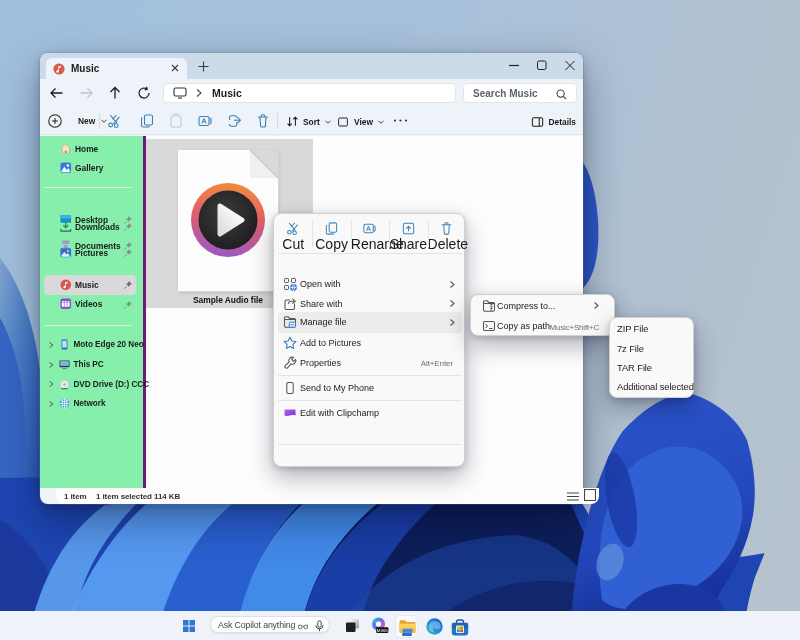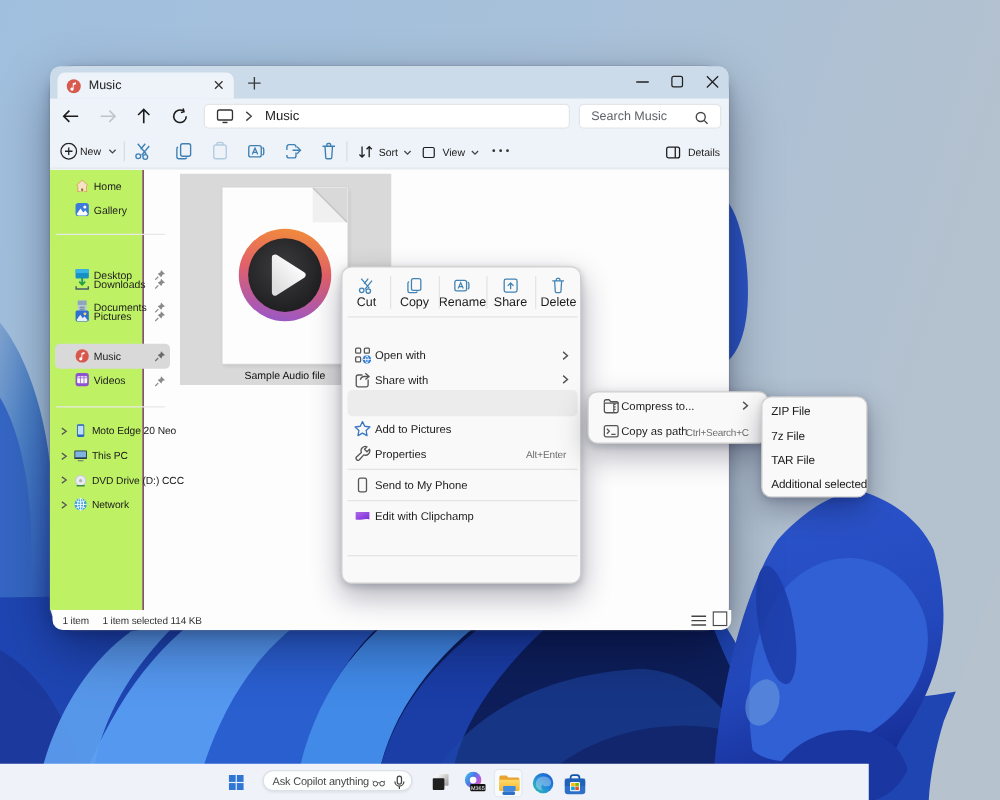--- a/index.html
+++ b/index.html
@@ -1,60 +1,60 @@
 <!DOCTYPE html>
 <html><head>
 <meta charset="utf-8">
 <style>
 *{margin:0;padding:0;box-sizing:border-box}
 html,body{width:800px;height:640px;overflow:hidden}
 body{font-family:"Liberation Sans",sans-serif;position:relative;font-size:12px;color:#1b1b1b}
 #wp{position:absolute;left:0;top:0}
-#win{position:absolute;left:40px;top:53px;width:543px;height:451px;border-radius:20px;
- background:#eef3f9;box-shadow:0 0 0 1px rgba(110,120,140,.28), 0 16px 42px rgba(0,0,22,.36), 0 3px 10px rgba(0,0,30,.2);}
+#win{position:absolute;left:40px;top:53px;width:543px;height:451px;border-radius:8px;
+ background:#eef3f9;box-shadow:0 0 0 1px rgba(110,120,140,.28), 0 16px 42px rgba(0,0,22,.36), 0 3px 10px rgba(0,0,30,.2);font-weight:bold;}
 #tabbar{position:absolute;left:0;top:0;width:543px;height:26px;background:#ccdbea;border-radius:8px 8px 0 0}
 #tab{position:absolute;left:6px;top:5px;width:141px;height:21px;background:#eef3f9;border-radius:6px 6px 0 0;display:flex;align-items:center}
 #tab .ticon{margin-left:7px}
 #tab .ttxt{margin-left:6px;font-size:10px;color:#1b1b1b}
 #tab .tx{position:absolute;right:8px;top:3px;font-size:11px;color:#444}
 #newtab{position:absolute;left:160px;top:4px;font-size:13px;color:#333}
 .capbtn{position:absolute;top:0;width:28px;height:25px;display:flex;align-items:center;justify-content:center}
 #addr{position:absolute;left:0;top:26px;width:543px;height:28px;background:#eef3f9;display:flex;align-items:center}
 #addrbox{position:relative;margin-left:12px;width:293px;height:20px;background:#fff;border:1px solid #e3e6e9;border-radius:4px;display:flex;align-items:center}
 #searchbox{position:relative;margin-left:7px;width:114px;height:20px;background:#fff;border:1px solid #e3e6e9;border-radius:4px;display:flex;align-items:center}
 #toolbar{position:absolute;left:0;top:54px;width:543px;height:28px;background:#eef3f9;border-bottom:1px solid #e4e7ea}
 #wbody{position:absolute;left:0;top:83px;width:543px;height:352px;background:#fdfdfe}
-#side{position:absolute;left:0;top:0;width:75px;height:352px;background:#bef264;border-right:1px solid #701a75}
+#side{position:absolute;left:0;top:0;width:106px;height:352px;background:#86efac;border-right:3px solid #701a75}
 #files{position:absolute;left:97px;top:0;right:0;height:352px}
 #side{z-index:2}
-#statusbar{position:absolute;left:2px;top:435px;width:543px;height:16px;background:#fdfdfe;border-radius:0 0 8px 8px;font-size:8px;letter-spacing:-0.1px;color:#333}
+#statusbar{position:absolute;left:16px;top:435px;width:543px;height:16px;background:#fdfdfe;border-radius:0 0 8px 8px;font-size:8px;letter-spacing:-0.1px;color:#333}
 .menu{position:absolute;background:#f9f9f9;border:1px solid #d0d0d0;border-radius:8px;
  box-shadow:0 10px 24px rgba(0,0,30,.3), 0 2px 6px rgba(0,0,30,.16);font-size:11.5px;color:#1b1b1b}
 .icell{position:absolute;top:5px;width:38.4px;height:30px;text-align:center}
 .icell svg{display:block;margin:2px auto 0}
-.icell span{font-size:10px}
+.icell span{font-size:14px}
 .isep{position:absolute;top:7px;width:1px;height:26px;background:#e4e4e4}
 .msep{position:absolute;left:4px;width:184px;height:1px;background:#e4e4e4}
 .mrow{position:absolute;left:4px;width:184px;height:19.5px}
 .mrow .mic{position:absolute;left:5px;top:2.5px}
 .mrow span{position:absolute;left:22px;top:4.5px;font-size:9px;white-space:nowrap}
 .mrow .sc{left:auto;right:9px;color:#6e6e6e;font-size:8px;top:6px;letter-spacing:-0.1px}
 .mrow .mchev{position:absolute;right:6px;top:5px}
 .mhl{position:absolute;left:4px;top:98px;width:184px;height:20.5px;background:#ececec;border-radius:4px}
 #sub1 .mrow{width:130px}
 #sub1 .mrow span{left:22px;font-size:9px}
 #sub1 .mrow span.sc{left:auto;right:5px;font-size:8px;letter-spacing:-0.2px;top:6px}
 .m2row{position:absolute;left:0;width:85px;height:19.5px;font-size:9.4px;letter-spacing:-0.1px;white-space:nowrap}
 .m2row{padding-left:7px;padding-top:4px}
 #tbsearch{position:absolute;left:210px;top:5px;width:120px;height:17px;background:#fdfefe;border:1px solid #dde1e6;border-radius:9px;box-shadow:0 1px 2px rgba(0,0,40,.08)}
 #tbsearch span{position:absolute;left:7px;top:3px;font-size:8.8px;color:#474747;letter-spacing:-0.15px}
 #expl{position:absolute;left:395px;top:4px;width:23px;height:23px;background:#f8fbfd;border:1px solid #e4e9ee;border-radius:4px}
 #expl svg{position:absolute;left:3px;top:3px}
 #eline{position:absolute;left:6px;bottom:1.5px;width:10px;height:2.5px;background:#2e70c8;border-radius:1.2px}
-#taskbar{position:absolute;left:0;top:611px;width:695px;height:29px;background:#eff3f9}
+#taskbar{position:absolute;left:0;top:611px;width:800px;height:29px;background:#eff3f9}
 .row{display:flex;align-items:center}
 .srow{position:absolute;left:4px;width:92px;height:19px;display:flex;align-items:center;font-size:8.4px}
 .srow svg{flex-shrink:0}
 .srow .sic{margin-left:16px}
 .srow span{margin-left:3.5px;white-space:nowrap}
 .srow .pin{position:absolute;right:3px;top:5px}
 .srow.sel{background:#d9d9d9;border-radius:4px;height:20px}
 .ssep{position:absolute;left:5px;width:87px;height:1px;background:#e8e8e8}
 .srow .chev{margin-left:3px}
 .srow .sic2{margin-left:4px}
@@ -192,21 +192,21 @@
           <path d="M7.3,7.3 L10,10" stroke="#444" stroke-width="1.1"></path>
         </svg>
     </div>
   </div>
   <div id="toolbar">
     <div class="row" style="position:absolute;left:8px;top:6px;height:16px">
       <svg width="14" height="14" viewBox="0 0 15 15">
           <circle cx="7.5" cy="7.5" r="6.7" fill="none" stroke="#222" stroke-width="1.1"></circle>
           <path d="M7.5,4.3 V10.7 M4.3,7.5 H10.7" stroke="#222" stroke-width="1.1"></path>
         </svg>
-      <span style="margin-left:2px;font-size:8.4px">New</span>
+      <span style="margin-left:16px;font-size:8.4px">New</span>
       <svg style="margin-left:5px" width="8" height="8" viewBox="0 0 8 8">
           <path d="M1.5,2.8 L4,5.3 L6.5,2.8" stroke="#444" stroke-width="1" fill="none"></path>
         </svg>
     </div>
     <div style="position:absolute;left:59px;top:6px;width:1px;height:16px;background:#d9dcdf"></div>
     <svg style="position:absolute;left:67px;top:6px" width="16" height="16" viewBox="0 0 16 16">
         <path d="M3.2,2 L10,10.2 M9.2,2 L5.6,6.4 M6.3,11.2 L12.4,3.8" stroke="#3e80b4" stroke-width="1.1" fill="none"></path>
         <circle cx="3.6" cy="12" r="1.9" fill="none" stroke="#3e80b4" stroke-width="1.1"></circle>
         <circle cx="9.2" cy="12.6" r="1.9" fill="none" stroke="#3e80b4" stroke-width="1.1"></circle>
       </svg>
@@ -489,20 +489,32 @@
         <path d="M11.5,6.5 V11 A1.5,1.5 0 0 1 10,12.5 H3.5 A1.5,1.5 0 0 1 2,11 V4.5 A1.5,1.5 0 0 1 3.5,3 H7" fill="none" stroke="#555" stroke-width="1.05"></path>
         <path d="M9.3,1.6 L12.2,4.2 L9.3,6.6" fill="none" stroke="#555" stroke-width="1.05"></path>
         <path d="M12,4.2 H8.5 C6.8,4.2 5.6,5.3 5.3,6.9" fill="none" stroke="#555" stroke-width="1.05"></path>
       </svg>
       <span>Share with</span>
       <svg class="mchev" width="8" height="9" viewBox="0 0 8 9">
         <path d="M2.5,1.5 L6,4.5 L2.5,7.5" stroke="#555" stroke-width="1.1" fill="none"></path>
       </svg>
     </div>
   <div class="mhl"></div>
+  <div class="mrow" style="top:98.5px">
+      <svg class="mic" width="14" height="14" viewBox="0 0 14 14">
+        <path d="M1.5,4 V3 A1.2,1.2 0 0 1 2.7,1.8 H5.2 L6.7,3.4 H11.3 A1.2,1.2 0 0 1 12.5,4.6 V5.4" fill="none" stroke="#555" stroke-width="1.05"></path>
+        <path d="M1.5,4.5 H12.5 V10.8 A1.4,1.4 0 0 1 11.1,12.2 H2.9 A1.4,1.4 0 0 1 1.5,10.8 Z" fill="none" stroke="#555" stroke-width="1.05"></path>
+        <rect x="6.3" y="7.2" width="6.2" height="5" rx="1" fill="#eef4f9" stroke="#2f7cd6" stroke-width="1"></rect>
+        <path d="M7.5,9.7 h3.8" stroke="#2f7cd6" stroke-width="0.9"></path>
+      </svg>
+      <span>Manage file</span>
+      <svg class="mchev" width="8" height="9" viewBox="0 0 8 9">
+        <path d="M2.5,1.5 L6,4.5 L2.5,7.5" stroke="#555" stroke-width="1.1" fill="none"></path>
+      </svg>
+    </div>
   <div class="mrow" style="top:119.5px">
       <svg class="mic" width="14" height="14" viewBox="0 0 14 14">
         <path d="M7,1.3 L8.8,5 L12.9,5.6 L9.9,8.4 L10.6,12.5 L7,10.5 L3.4,12.5 L4.1,8.4 L1.1,5.6 L5.2,5 Z" fill="none" stroke="#3a76c2" stroke-width="1.05" stroke-linejoin="round"></path>
       </svg>
       <span>Add to Pictures</span>
     </div>
   <div class="mrow" style="top:139.3px">
       <svg class="mic" width="14" height="14" viewBox="0 0 14 14">
         <path d="M12.6,3.4 A3.5,3.5 0 0 1 8.0,7.9 L4.5,11.8 A1.6,1.6 0 0 1 2.2,9.6 L6.1,6.0 A3.5,3.5 0 0 1 10.6,1.4 L8.6,3.4 L10.6,5.4 Z" fill="none" stroke="#555" stroke-width="1.05" stroke-linejoin="round"></path>
       </svg>
@@ -524,40 +536,40 @@
             <stop offset="0" stop-color="#b06ae8"></stop>
             <stop offset="1" stop-color="#7a2bd8"></stop>
           </linearGradient>
         </defs>
         <path d="M1.5,3.5 H12.5 V9.5 C8.8,8.2 5.2,10.8 1.5,9.5 Z" fill="url(#cc)"></path>
       </svg>
       <span>Edit with Clipchamp</span>
     </div>
   <div class="msep" style="top:229.8px"></div>
 </div>
-<div class="menu" id="sub1" style="left:470px;top:313px;width:145px;height:42px">
+<div class="menu" id="sub1" style="left:470px;top:294px;width:145px;height:42px">
   <div class="mrow" style="top:1px;height:19px">
       <svg class="mic" style="left:7px" width="14" height="14" viewBox="0 0 14 14">
         <path d="M1.5,4 V3 A1.2,1.2 0 0 1 2.7,1.8 H5.2 L6.7,3.4 H11.3 A1.2,1.2 0 0 1 12.5,4.6 V5" fill="none" stroke="#555" stroke-width="1.05"></path>
         <path d="M1.5,4.5 H12.5 V10.8 A1.4,1.4 0 0 1 11.1,12.2 H2.9 A1.4,1.4 0 0 1 1.5,10.8 Z" fill="none" stroke="#555" stroke-width="1.05"></path>
         <path d="M9,4.5 V12.2 M9,5.5 h1.5 M9,7.5 h1.5 M9,9.5 h1.5" stroke="#555" stroke-width="0.9"></path>
       </svg>
       <span>Compress to...</span>
       <svg class="mchev" style="right:5px" width="8" height="9" viewBox="0 0 8 9">
         <path d="M2.5,1.5 L6,4.5 L2.5,7.5" stroke="#555" stroke-width="1.1" fill="none"></path>
       </svg>
     </div>
   <div class="mrow" style="top:21.5px;height:19px">
       <svg class="mic" style="left:7px" width="14" height="14" viewBox="0 0 14 14">
         <rect x="1.5" y="2.5" width="11" height="9" rx="1.4" fill="none" stroke="#555" stroke-width="1.05"></rect>
         <path d="M3.5,5 L5.5,7 L3.5,9" fill="none" stroke="#555" stroke-width="1"></path>
         <path d="M7,9.5 h3.5" stroke="#555" stroke-width="1"></path>
       </svg>
       <span>Copy as path</span>
-      <span class="sc" style="right:6px">Ctrl+Search+C</span>
+      <span class="sc" style="right:6px">Music+Shift+C</span>
     </div>
 </div>
 <div class="menu" id="sub2" style="left:609px;top:317px;width:85px;height:81px">
   <div class="m2row" style="top:1px">ZIP File</div>
   <div class="m2row" style="top:20.5px">7z File</div>
   <div class="m2row" style="top:39.5px">TAR File</div>
   <div class="m2row" style="top:59px">Additional selected</div>
 </div>
 
 <div id="taskbar">

